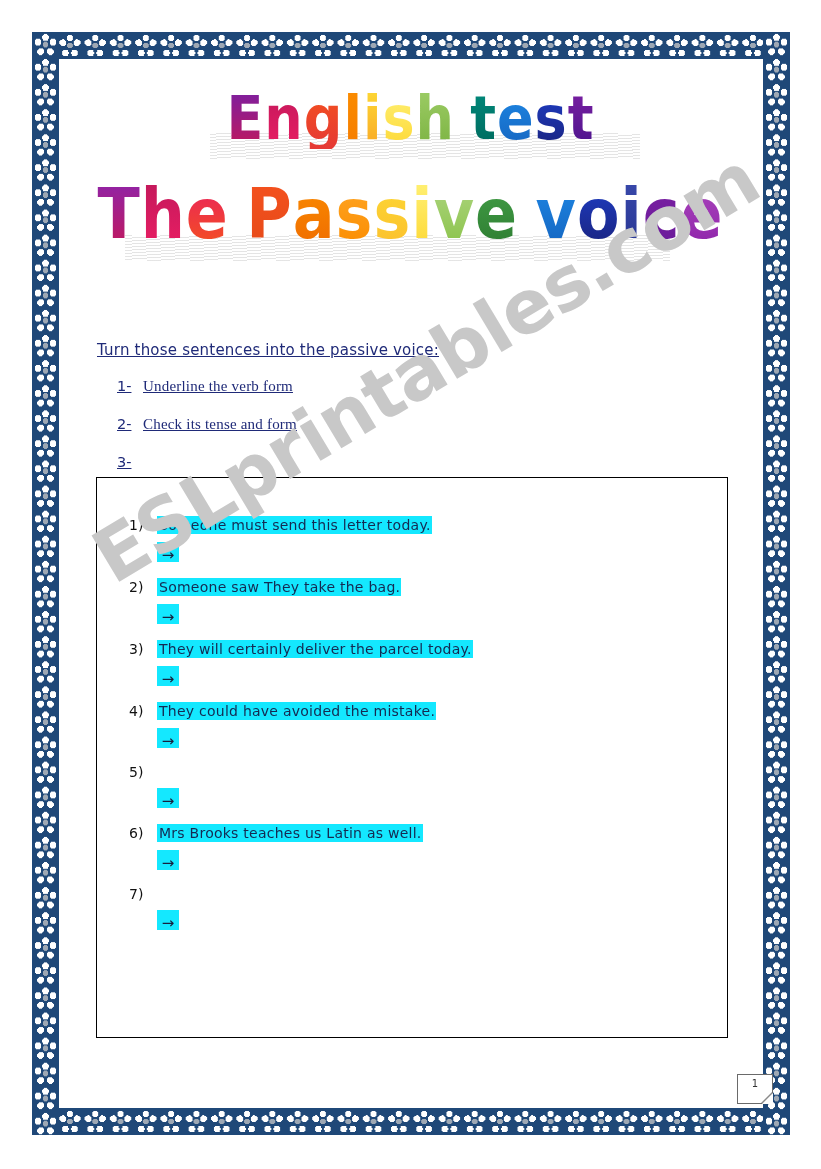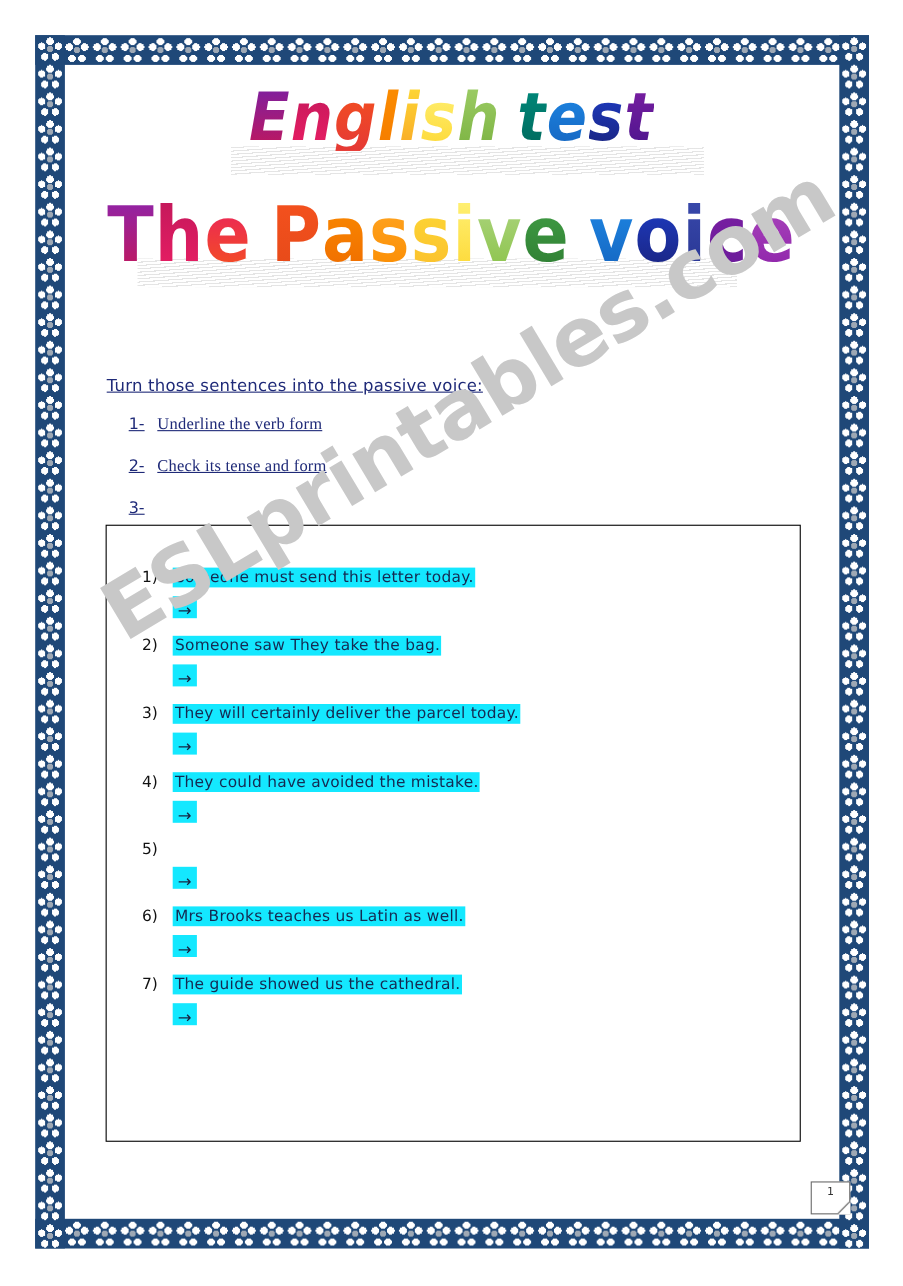--- a/index.html
+++ b/index.html
@@ -73,21 +73,21 @@
   }
 
   
   .title-block {
     position: absolute;
     left: 0;
     right: 0;
     text-align: center;
     z-index: 10;
   }
-  .title-line1 { top: 80px; font-style: italic; }
+  .title-line1 { top: 92px; }
   .title-line2 { top: 183px; }
 
   .wordart {
     display: inline-block;
     font-family: "DejaVu Sans", sans-serif;
     font-weight: bold;
     letter-spacing: 1px;
     line-height: 1;
     position: relative;
   }
@@ -338,21 +338,20 @@
         <div class="ex-item">
           <div class="ex-row">
             <span class="ex-num">6)</span>
             <span class="ex-sentence">Mrs Brooks teaches us Latin as well.</span>
           </div>
           <div class="ex-answer"><span class="ex-arrow">→</span></div>
         </div>
         <div class="ex-item">
           <div class="ex-row">
             <span class="ex-num">7)</span>
-            <span class="ex-sentence">The guide showed us the cathedral.</span>
           </div>
           <div class="ex-answer"><span class="ex-arrow">→</span></div>
         </div>
       </div>
   </div>
 
   <div class="watermark">ESLprintables.com</div>
 
   <div class="page-sticker">
     <div class="num">1</div>

